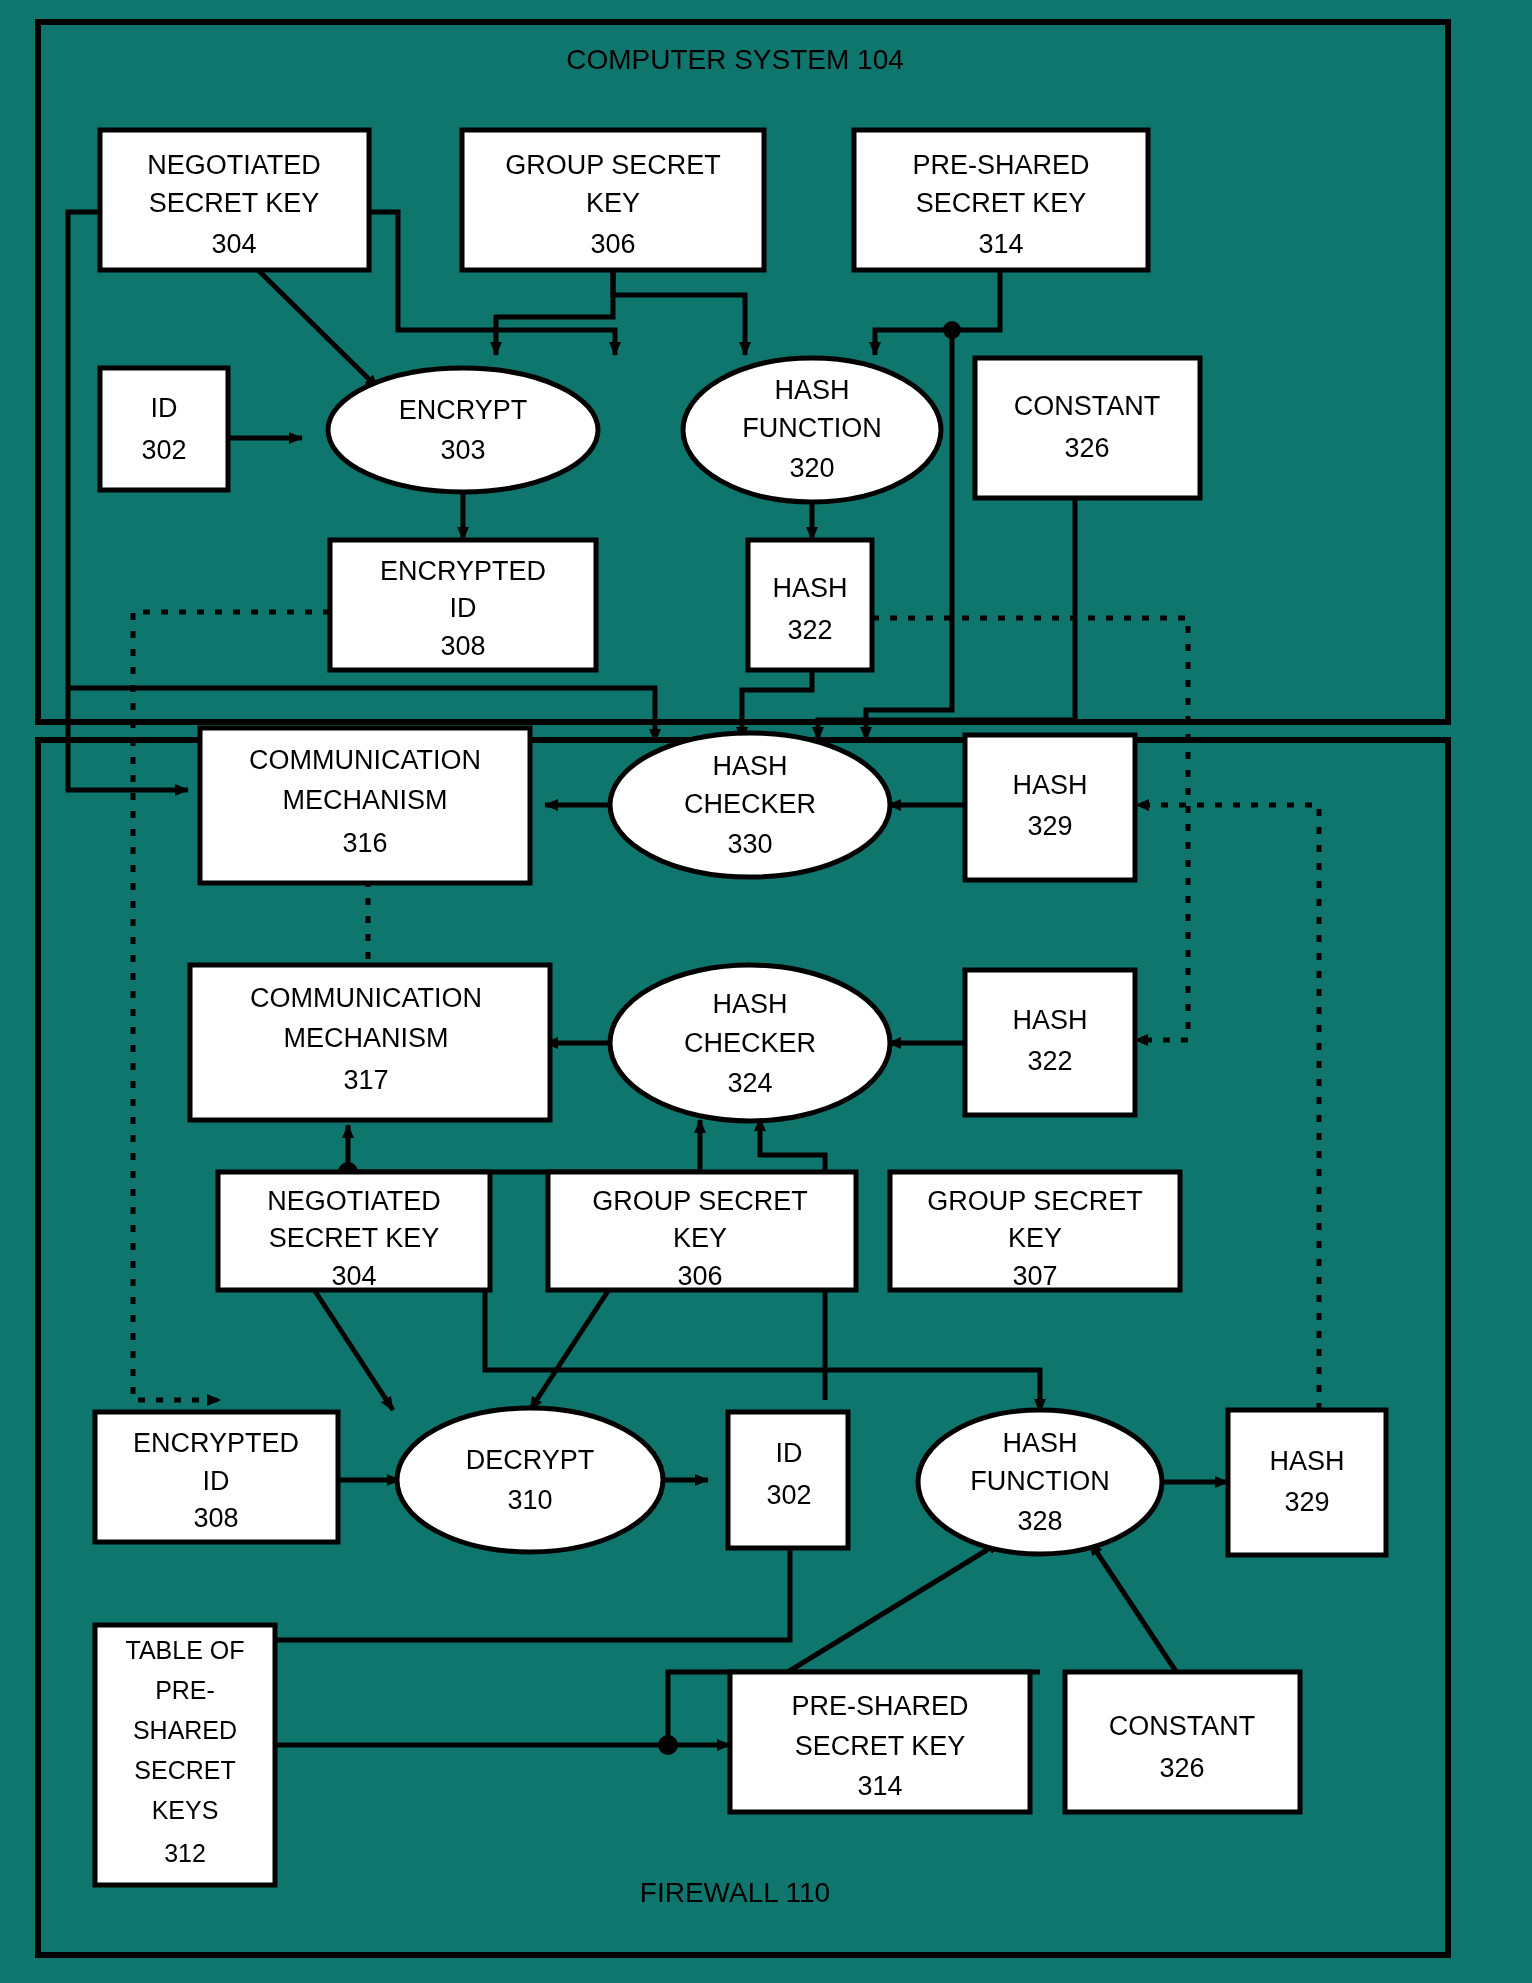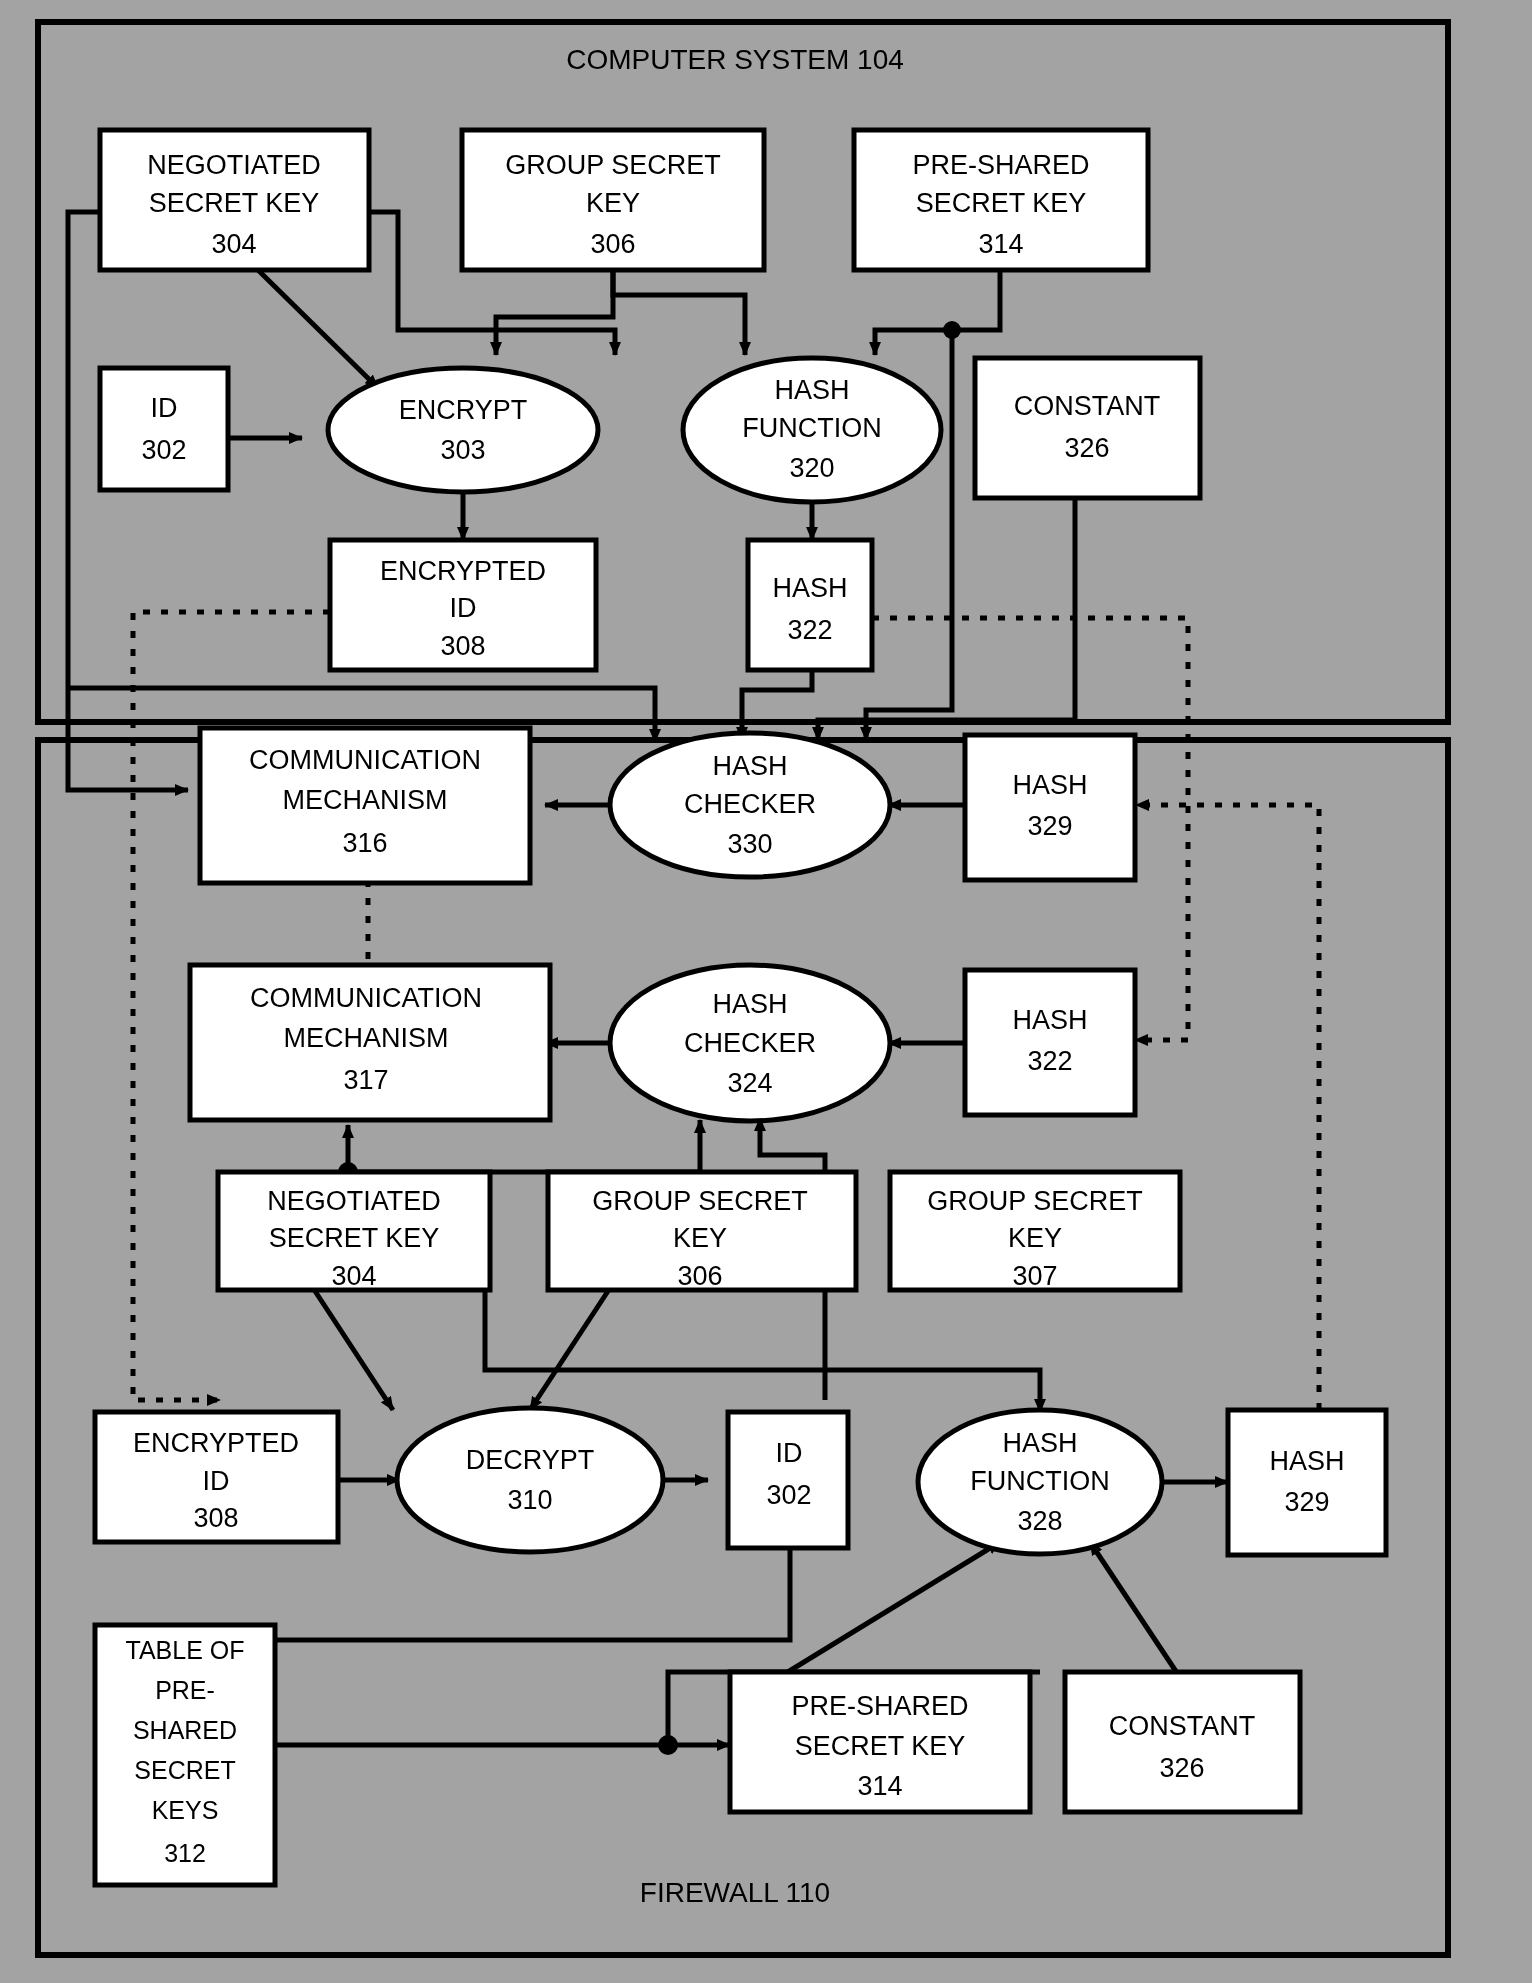--- a/index.html
+++ b/index.html
@@ -4,21 +4,21 @@
 <style>
   html, body {
     margin: 0;
     padding: 0;
     background: #ffffff;
   }
   #page {
     position: relative;
     width: 1532px;
     height: 1983px;
-    background: #a3a3a3;
+    background: #0f766e;
     font-family: "Liberation Sans", sans-serif;
     overflow: hidden;
   }
   svg { display: block; }
   .node-label {
     font-family: "Liberation Sans", sans-serif;
     font-size: 27px;
     fill: #000000;
     text-anchor: middle;
     dominant-baseline: middle;

